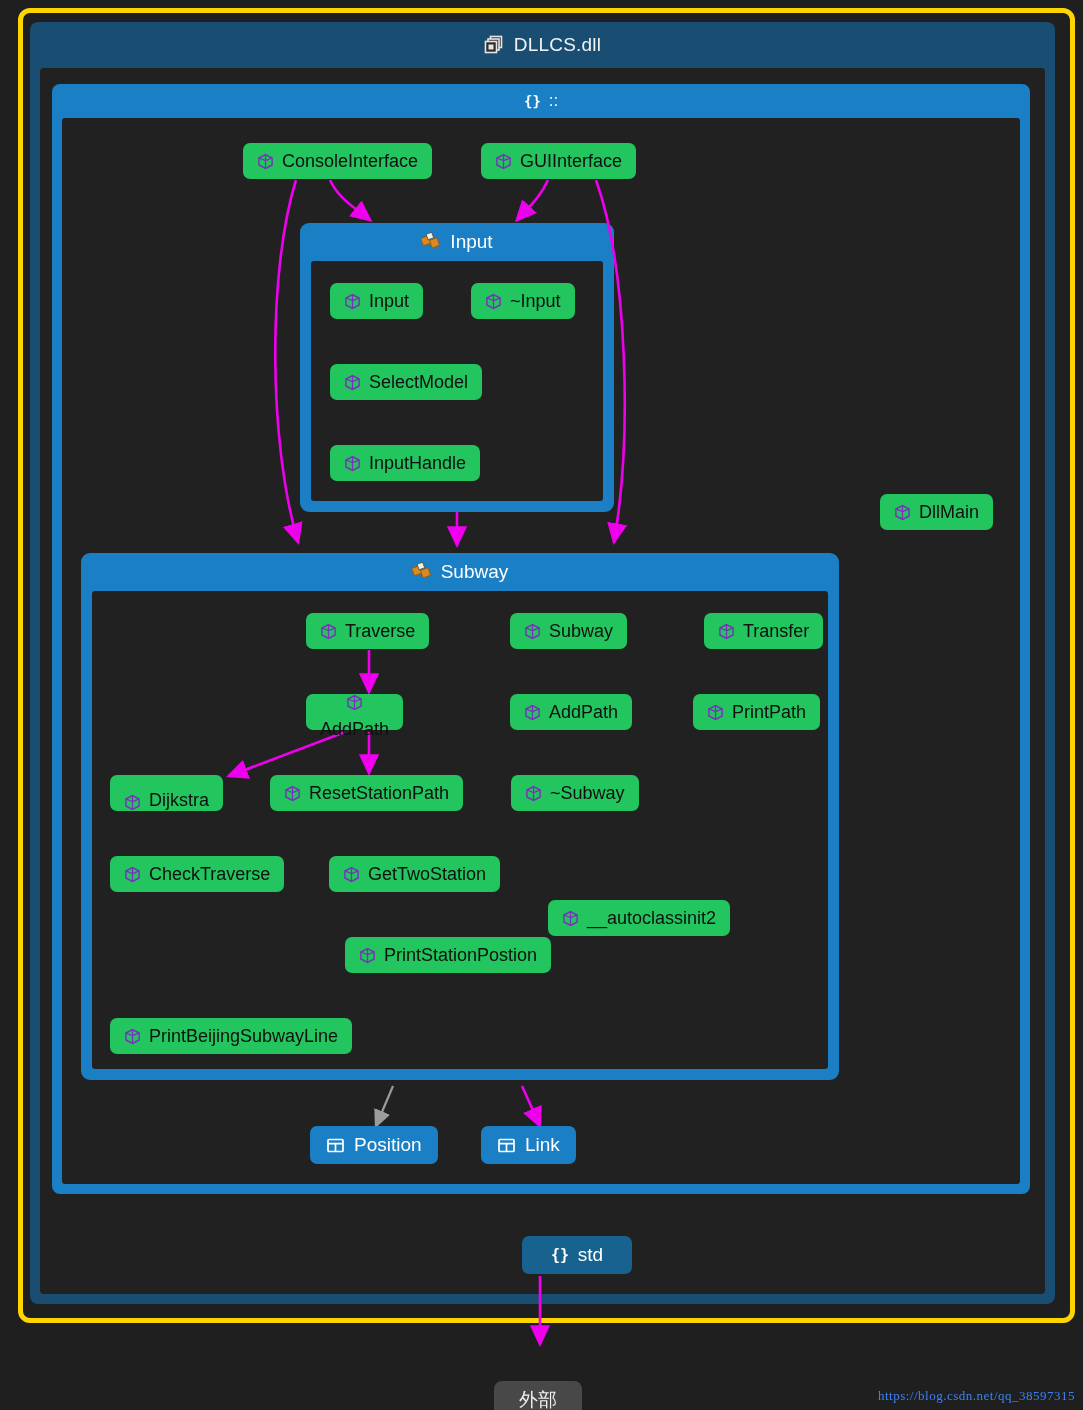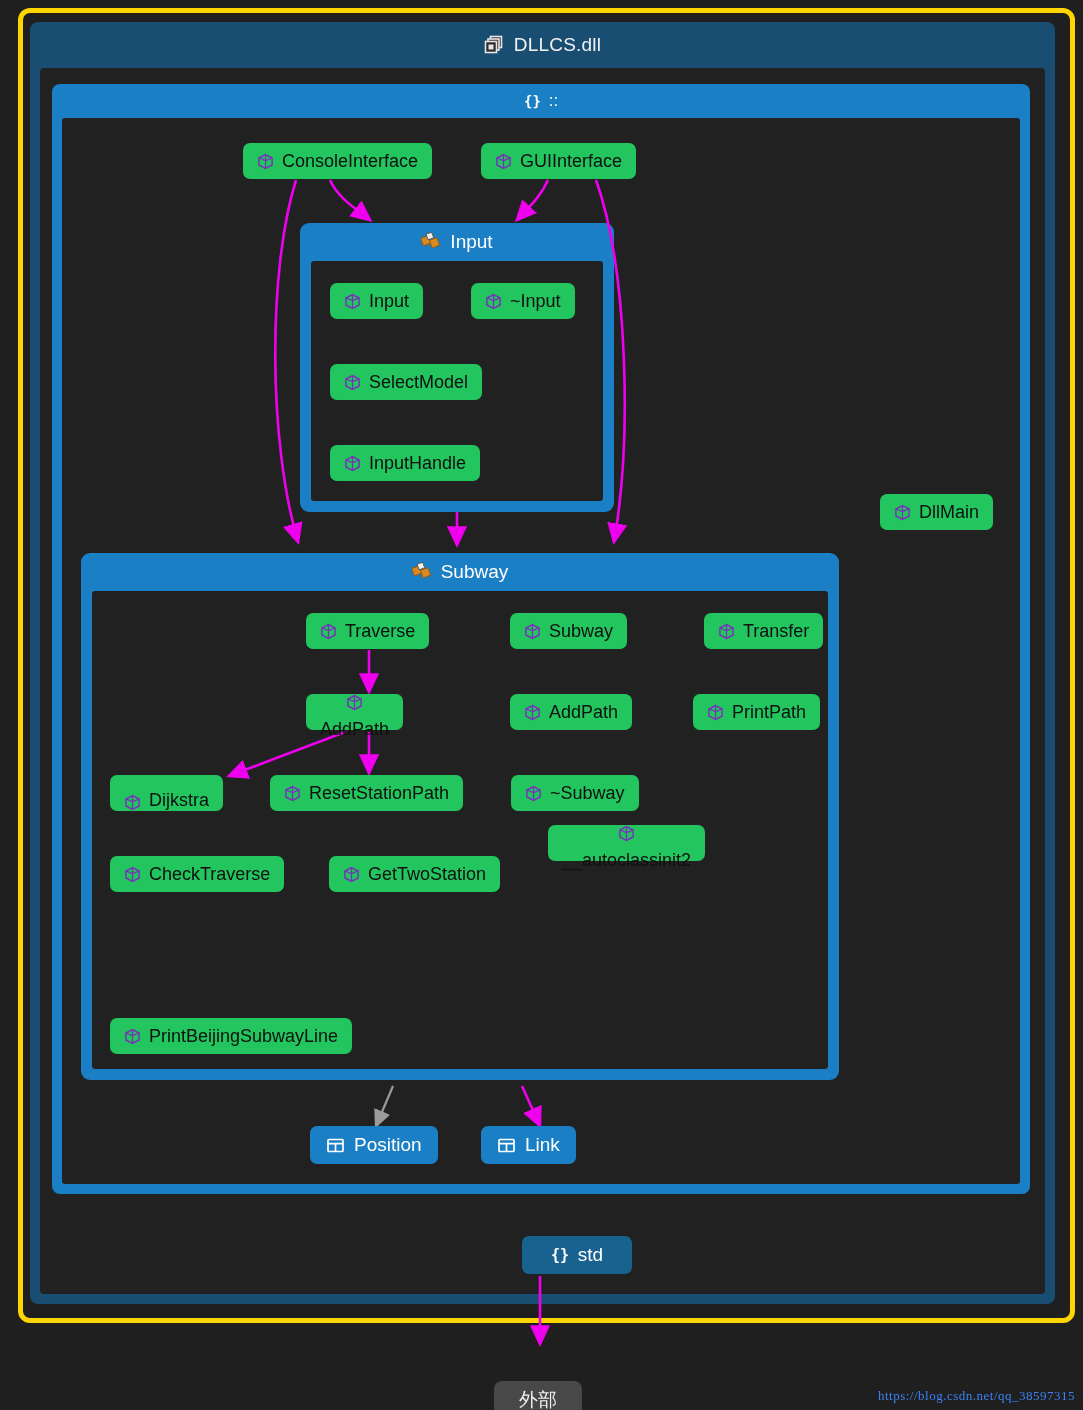--- a/index.html
+++ b/index.html
@@ -409,30 +409,39 @@
   </div>
   <div class="fn" style="left:329px;top:856px;">
     <span class="ico">
         <svg width="17" height="17" viewBox="0 0 18 18">
           <path d="M9 1.6 L16 5.3 L16 12.7 L9 16.4 L2 12.7 L2 5.3 Z" fill="none" stroke="#7b2fbe" stroke-width="1.5"></path>
           <path d="M9 1.6 L9 8 L2 5.3 M9 8 L16 5.3 M9 8 L9 16.4" fill="none" stroke="#7b2fbe" stroke-width="1.3"></path>
         </svg>
       </span>
     <span>GetTwoStation</span>
   </div>
-  <div class="fn" style="left:548px;top:825px;flex-direction:column;">
+  <div class="fn" style="left:548px;top:900px;">
     <span class="ico">
         <svg width="17" height="17" viewBox="0 0 18 18">
           <path d="M9 1.6 L16 5.3 L16 12.7 L9 16.4 L2 12.7 L2 5.3 Z" fill="none" stroke="#7b2fbe" stroke-width="1.5"></path>
           <path d="M9 1.6 L9 8 L2 5.3 M9 8 L16 5.3 M9 8 L9 16.4" fill="none" stroke="#7b2fbe" stroke-width="1.3"></path>
         </svg>
       </span>
     <span>__autoclassinit2</span>
   </div>
 
+  <div class="fn" style="left:345px;top:937px;">
+    <span class="ico">
+        <svg width="17" height="17" viewBox="0 0 18 18">
+          <path d="M9 1.6 L16 5.3 L16 12.7 L9 16.4 L2 12.7 L2 5.3 Z" fill="none" stroke="#7b2fbe" stroke-width="1.5"></path>
+          <path d="M9 1.6 L9 8 L2 5.3 M9 8 L16 5.3 M9 8 L9 16.4" fill="none" stroke="#7b2fbe" stroke-width="1.3"></path>
+        </svg>
+      </span>
+    <span>PrintStationPostion</span>
+  </div>
 
   <div class="fn" style="left:110px;top:1018px;">
     <span class="ico">
         <svg width="17" height="17" viewBox="0 0 18 18">
           <path d="M9 1.6 L16 5.3 L16 12.7 L9 16.4 L2 12.7 L2 5.3 Z" fill="none" stroke="#7b2fbe" stroke-width="1.5"></path>
           <path d="M9 1.6 L9 8 L2 5.3 M9 8 L16 5.3 M9 8 L9 16.4" fill="none" stroke="#7b2fbe" stroke-width="1.3"></path>
         </svg>
       </span>
     <span>PrintBeijingSubwayLine</span>
   </div>

